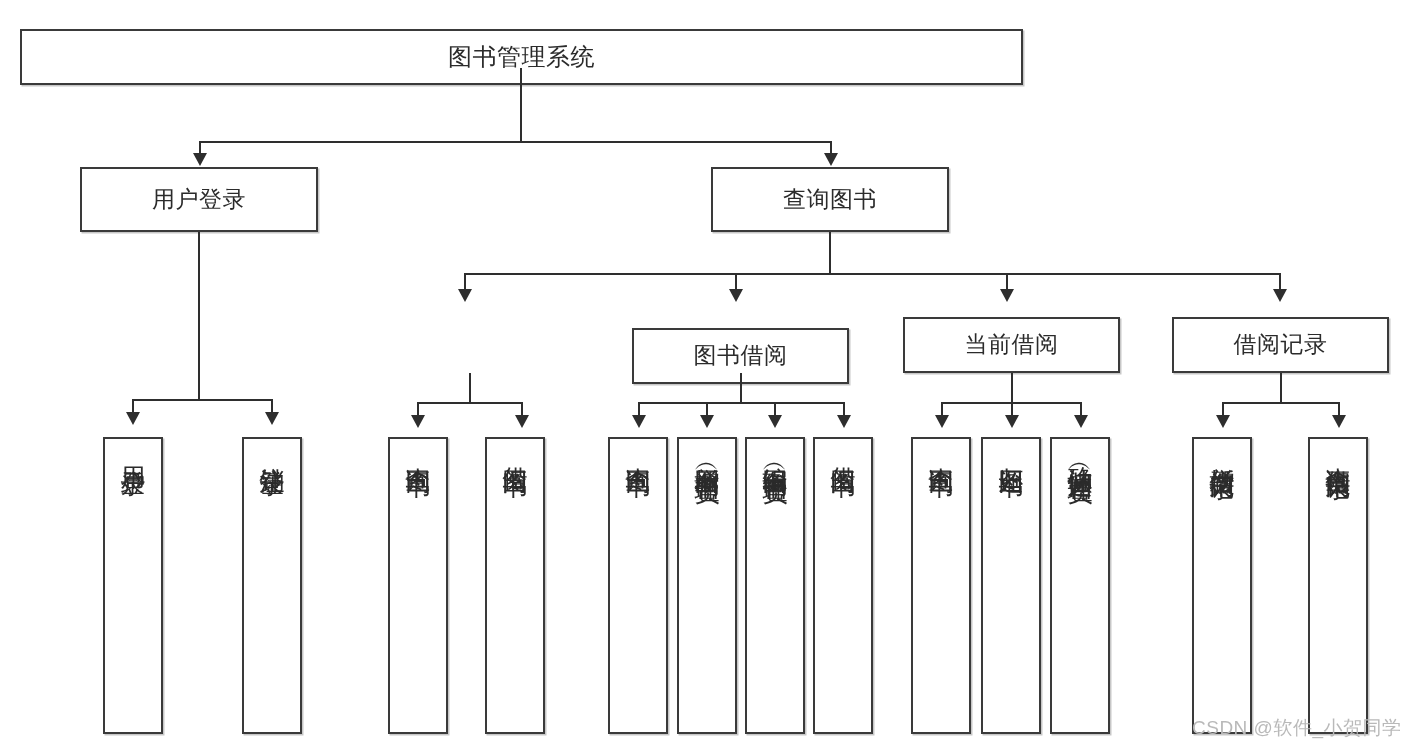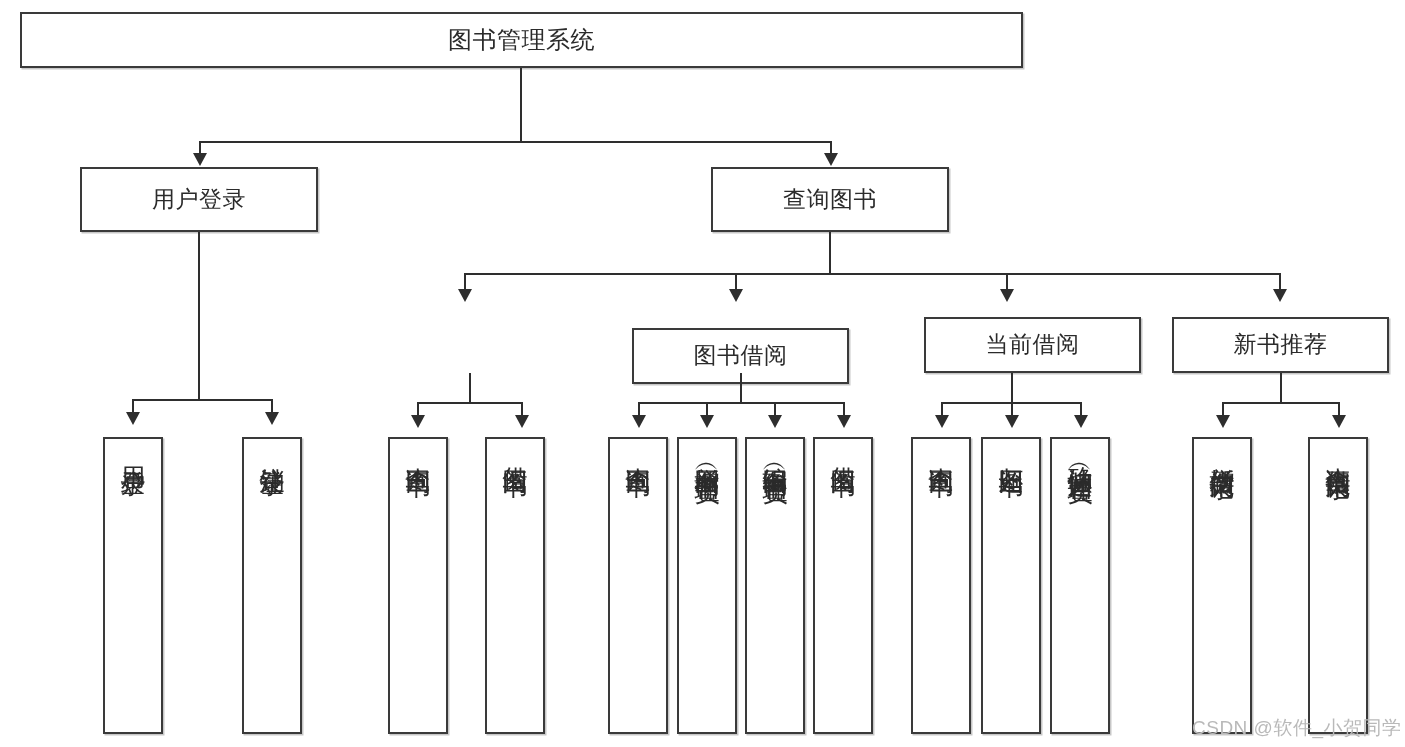--- a/index.html
+++ b/index.html
@@ -72,21 +72,21 @@
     white-space: nowrap;
     letter-spacing: 0.5px;
     pointer-events: none;
   }
 </style>
 </head>
 <body>
 
 <div id="canvas">
 
-  <div class="node h root" style="left:20px; top:12px; width:1003px; height:56px;">
+  <div class="node h root" style="left:20px; top:29px; width:1003px; height:56px;">
     <span class="lbl">图书管理系统</span>
   </div>
 
   <div class="vline" style="left:520px; top:68px; height:74px;"></div>
   <div class="hline" style="left:199px; top:141px; width:632px;"></div>
   <div class="vline" style="left:199px; top:141px; height:18px;"></div>
   <div class="arrow" style="left:193px; top:153px;"></div>
   <div class="vline" style="left:830px; top:141px; height:18px;"></div>
   <div class="arrow" style="left:824px; top:153px;"></div>
 
@@ -111,25 +111,25 @@
   <div class="vline" style="left:735px; top:273px; height:22px;"></div>
   <div class="arrow" style="left:729px; top:289px;"></div>
   <div class="vline" style="left:1006px; top:273px; height:22px;"></div>
   <div class="arrow" style="left:1000px; top:289px;"></div>
   <div class="vline" style="left:1279px; top:273px; height:22px;"></div>
   <div class="arrow" style="left:1273px; top:289px;"></div>
 
   <div class="node h" style="left:632px; top:328px; width:217px; height:56px;">
     <span class="lbl">图书借阅</span>
   </div>
-  <div class="node h" style="left:903px; top:317px; width:217px; height:56px;margin-left:21px;">
+  <div class="node h" style="left:903px; top:317px; width:217px; height:56px;">
     <span class="lbl">当前借阅</span>
   </div>
   <div class="node h" style="left:1172px; top:317px; width:217px; height:56px;">
-    <span class="lbl">新书推荐</span>
+    <span class="lbl">借阅记录</span>
   </div>
 
   <div class="vline" style="left:469px; top:373px; height:30px;"></div>
   <div class="hline" style="left:417px; top:402px; width:105px;"></div>
   <div class="vline" style="left:417px; top:402px; height:18px;"></div>
   <div class="arrow" style="left:411px; top:415px;"></div>
   <div class="vline" style="left:521px; top:402px; height:18px;"></div>
   <div class="arrow" style="left:515px; top:415px;"></div>
 
   <div class="vline" style="left:740px; top:373px; height:30px;"></div>

